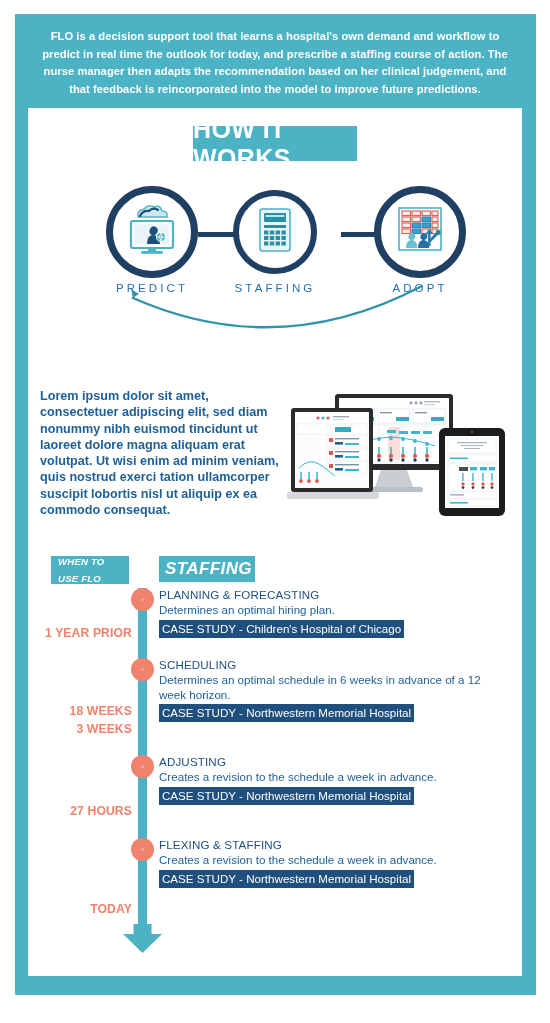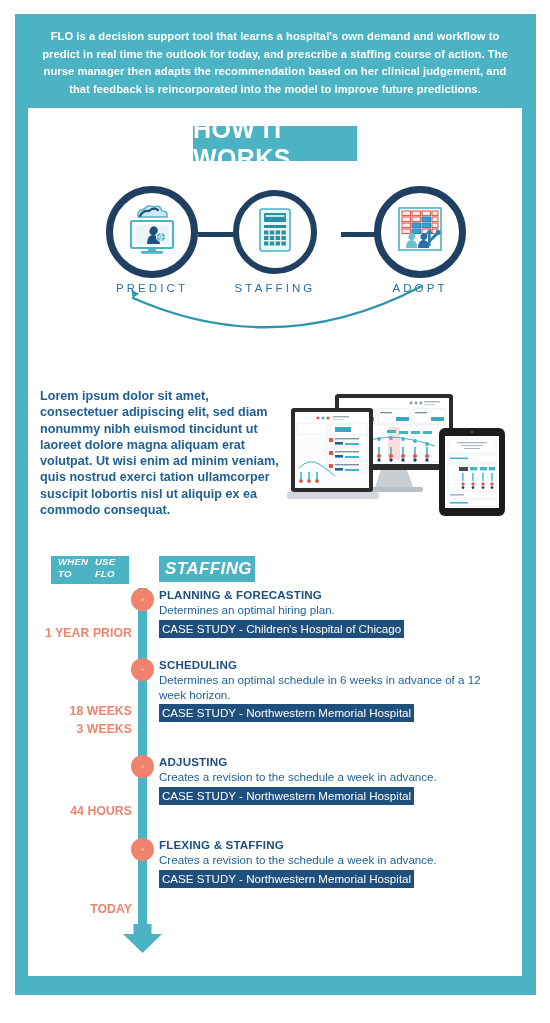--- a/index.html
+++ b/index.html
@@ -144,21 +144,21 @@
     width: 78px; height: 28px;
     background: #4cb3c4;
     color: #ffffff;
     font-size: 9.6px;
     font-weight: bold;
     font-style: italic;
     line-height: 11.5px;
     padding-left: 7px;
     box-sizing: border-box;
     display: flex;
-    flex-direction: row;
+    flex-direction: column;
     justify-content: space-between;
     letter-spacing: 0.2px;
   }
   #modules-banner {
     position: absolute;
     left: 131px; top: 6px;
     width: 96px; height: 26px;
     background: #4cb3c4;
     color: #ffffff;
     font-size: 17px;
@@ -200,21 +200,21 @@
   }
 
   .mod {
     position: absolute;
     left: 131px;
     width: 350px;
   }
   .mod-title {
     color: #1f4f7d;
     font-size: 11.6px;
-    font-weight: bold;
+    font-weight: normal;
     letter-spacing: 0.15px;
     margin-bottom: 2px;
   }
   .mod-desc {
     color: #1e5f96;
     font-size: 11.6px;
     line-height: 14.6px;
   }
   .case-study {
     display: inline-block;
@@ -582,17 +582,17 @@
 
     <div class="mod" style="top:288px">
       <div class="mod-title">FLEXING &amp; STAFFING</div>
       <div class="mod-desc">Creates a revision to the schedule a week in advance.</div>
       <div class="case-study">CASE STUDY - Northwestern Memorial Hospital</div>
     </div>
 
     <div class="time-label" style="top:76px">1 YEAR PRIOR</div>
     <div class="time-label" style="top:154px">18 WEEKS</div>
     <div class="time-label" style="top:172px">3 WEEKS</div>
-    <div class="time-label" style="top:254px">44 HOURS</div>
+    <div class="time-label" style="top:254px">27 HOURS</div>
     <div class="time-label" style="top:352px">TODAY</div>
   </div>
 
 </div>
 
 </body></html>

